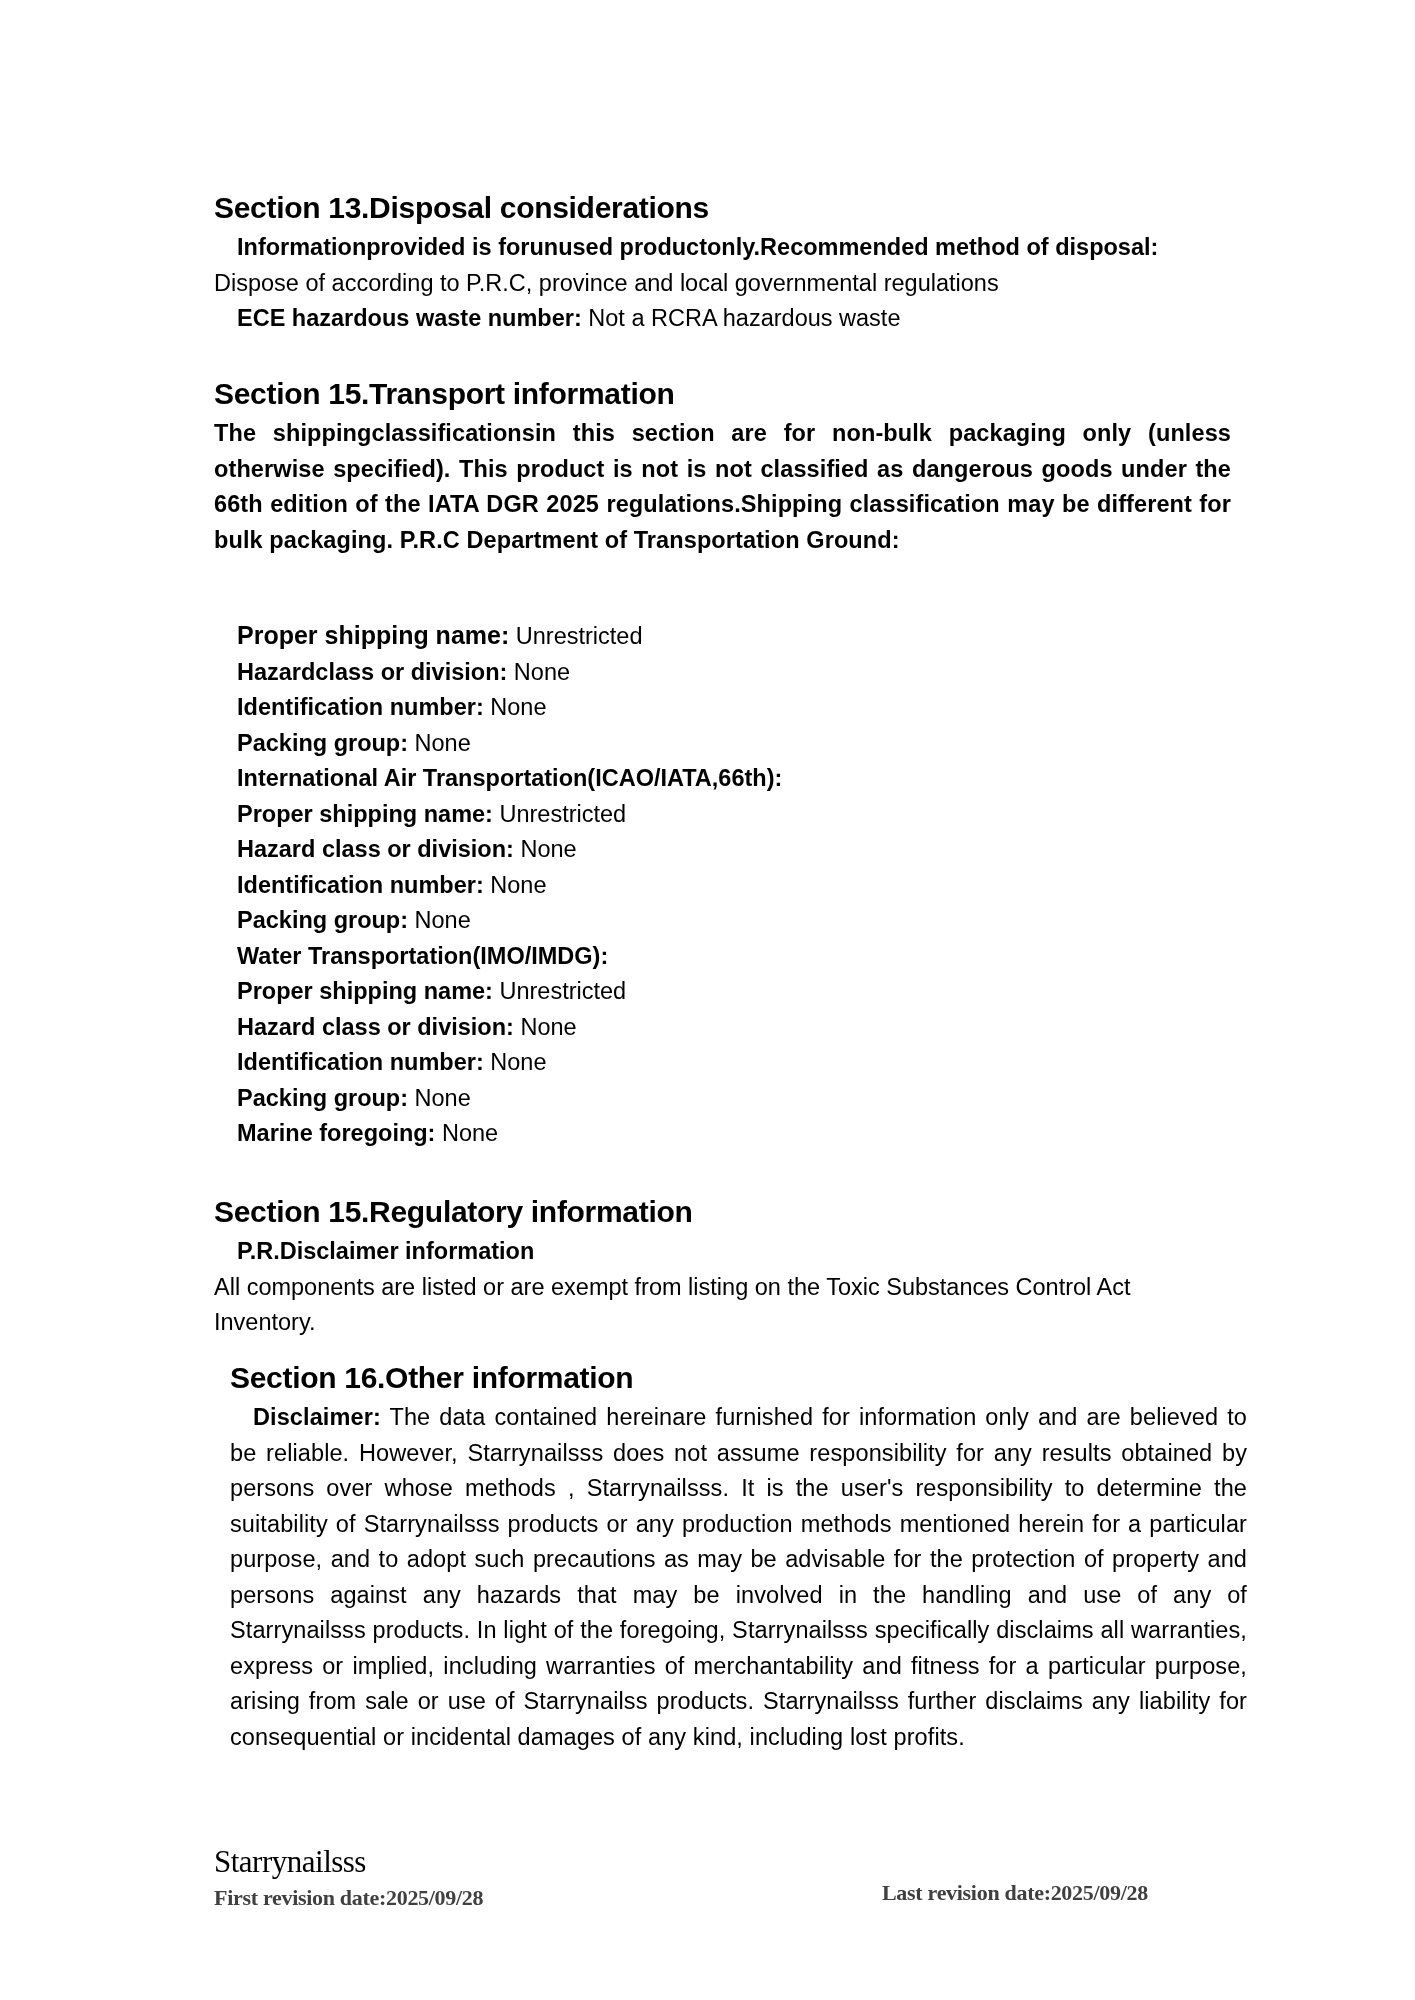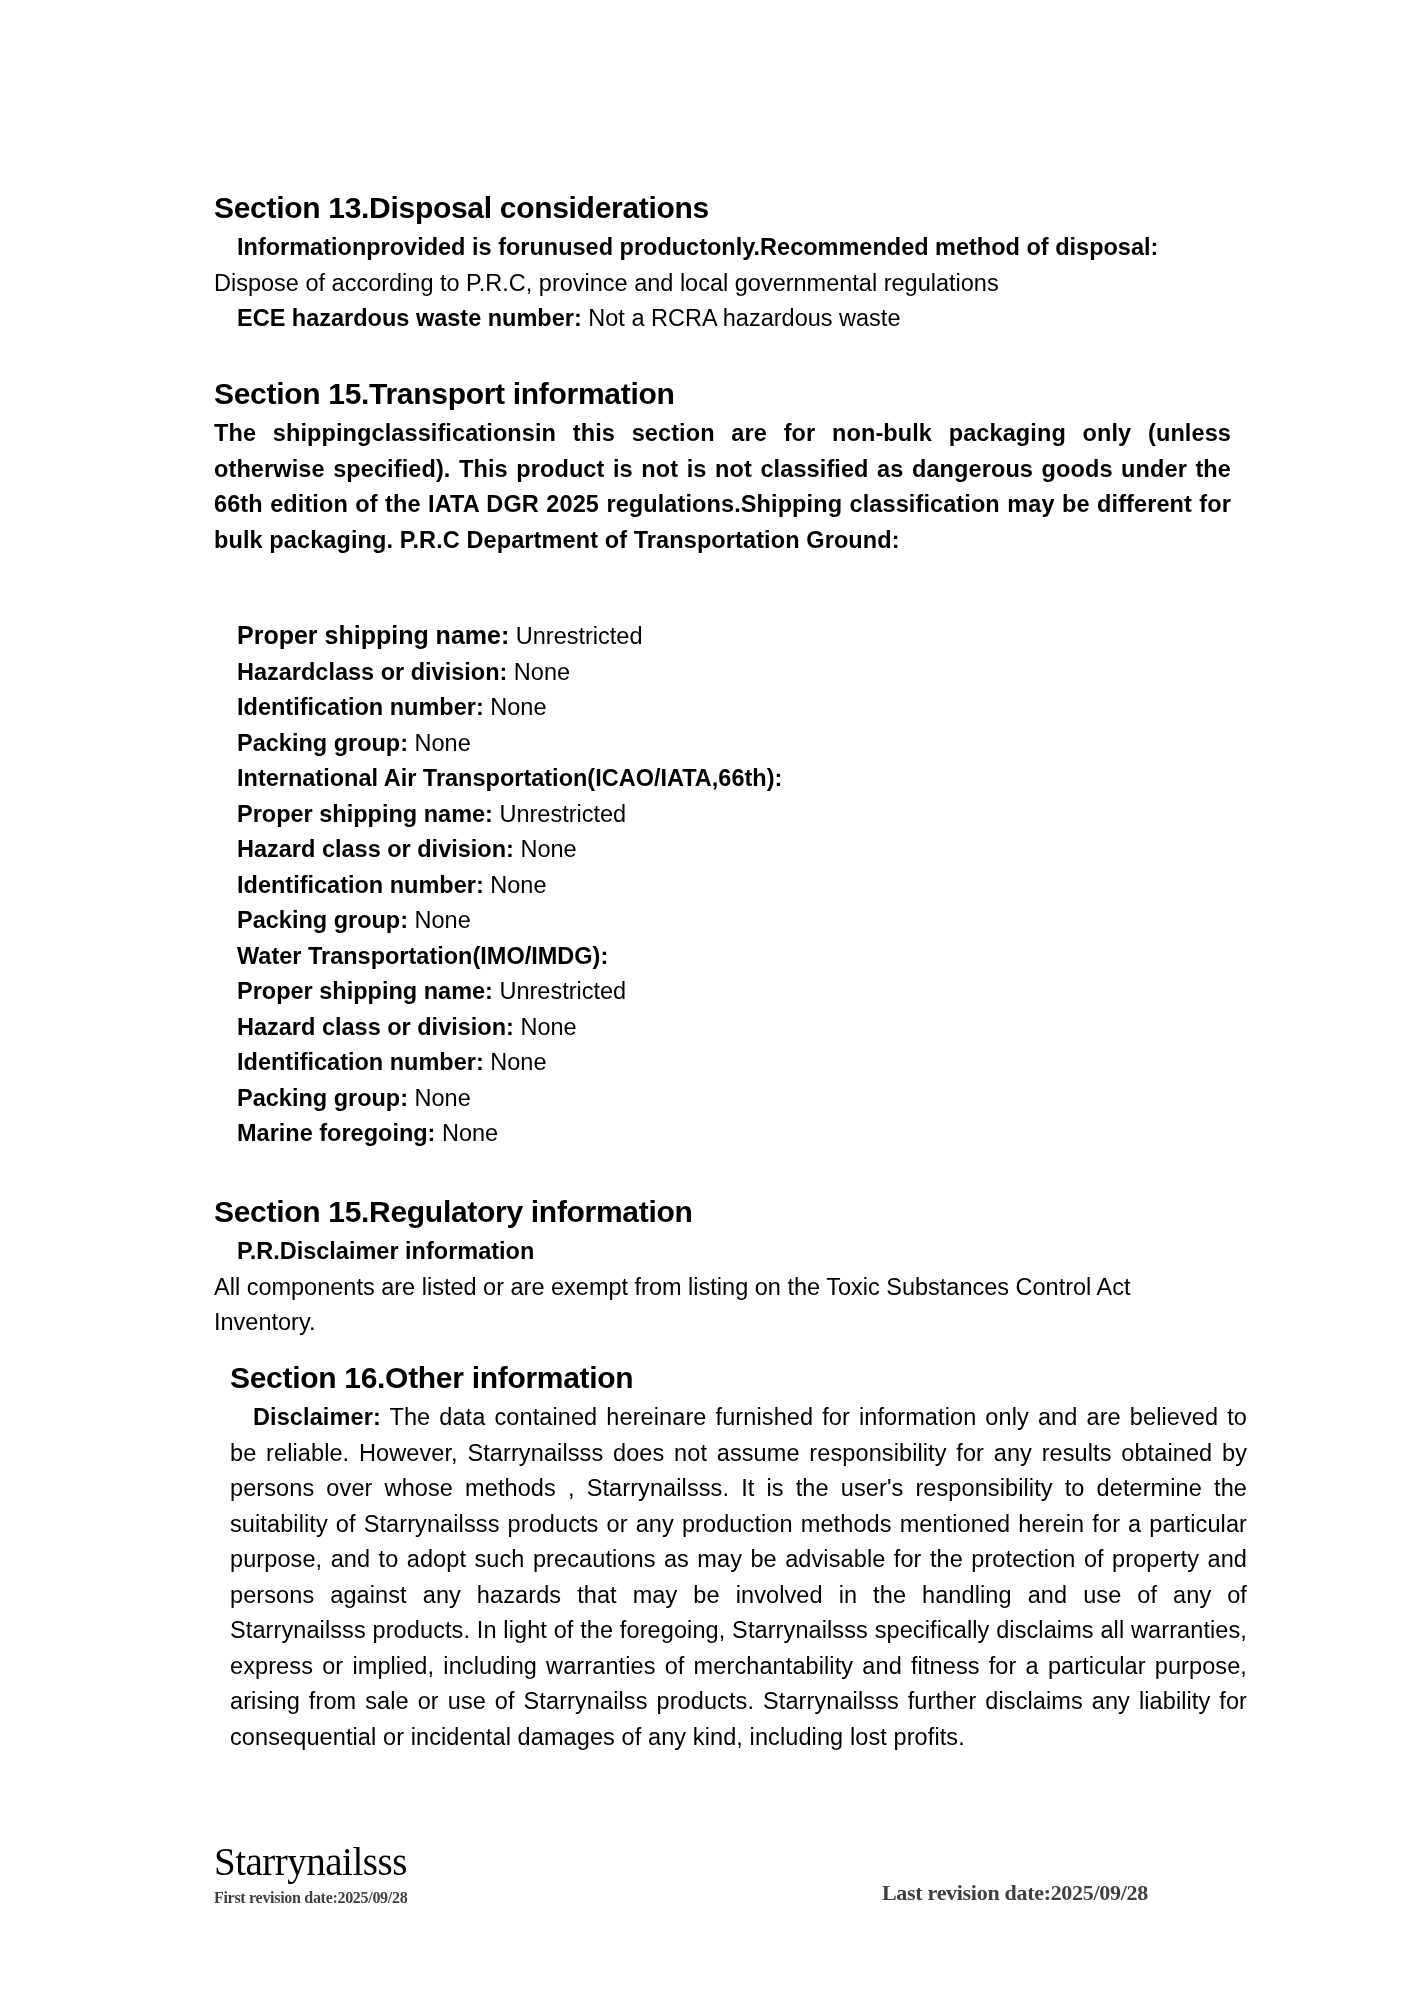--- a/index.html
+++ b/index.html
@@ -46,32 +46,32 @@
     .s13 { position: absolute; top: 0; left: 0; width: 100%; }
     .s14 { position: absolute; top: 186px; left: 0; width: 100%; }
     .s14-list { position: absolute; top: 432px; left: 0; width: 100%; }
     .s15 { position: absolute; top: 1004px; left: 0; width: 100%; }
     .s16 { position: absolute; top: 1170px; left: 16px; width: 100%; }
     .footer-brand {
       position: absolute;
       left: 214px;
       top: 1844px;
       font-family: "Liberation Serif", "DejaVu Serif", serif;
-      font-size: 39px;
+      font-size: 31px;
       line-height: 36px;
       color: #000000;
       letter-spacing: -0.5px;
     }
     .footer-first {
       position: absolute;
       left: 214px;
       top: 1884px;
       font-family: "Liberation Serif", "DejaVu Serif", serif;
       font-weight: bold;
-      font-size: 16px;
+      font-size: 22px;
       line-height: 28px;
       color: #404040;
       letter-spacing: -0.3px;
     }
     .footer-last {
       position: absolute;
       left: 882px;
       top: 1879px;
       font-family: "Liberation Serif", "DejaVu Serif", serif;
       font-weight: bold;

